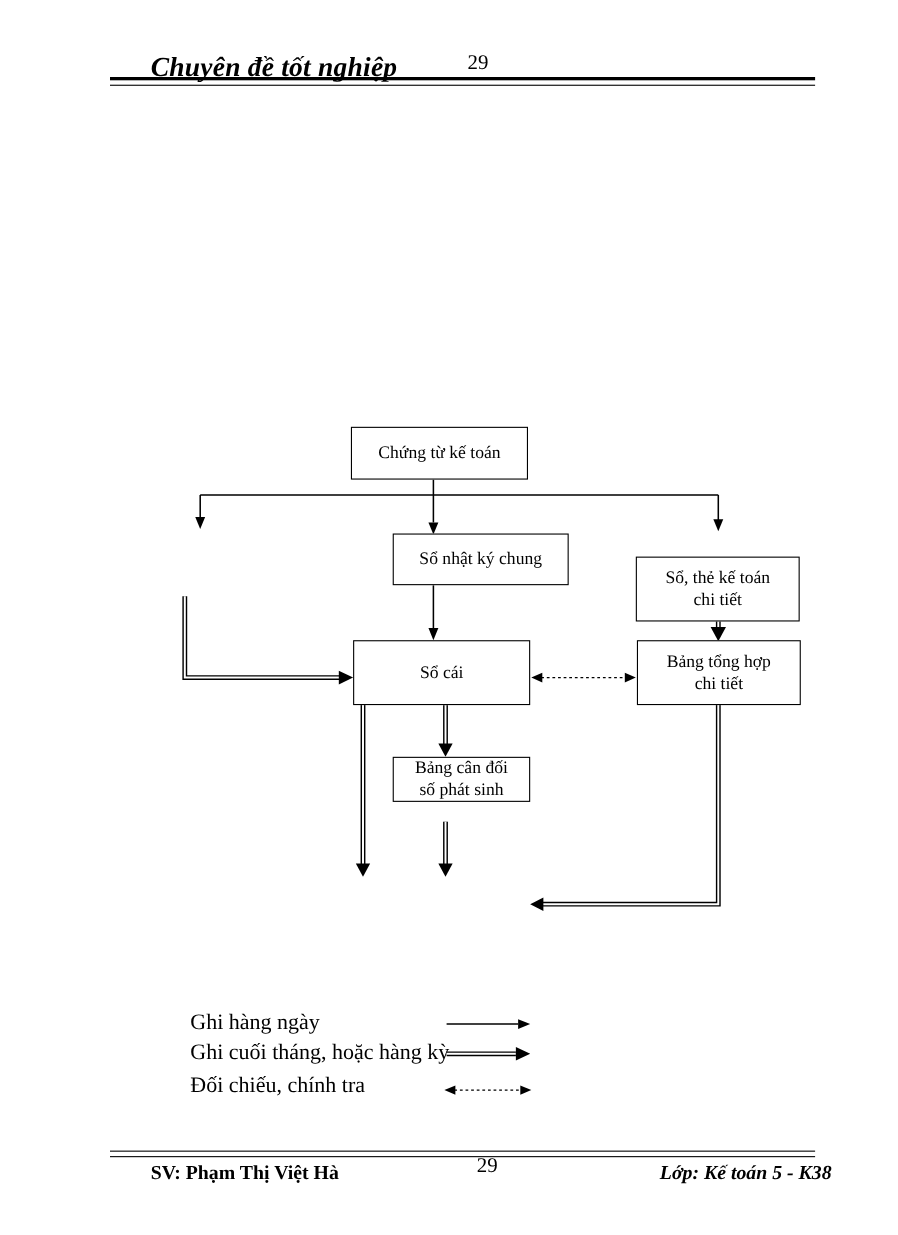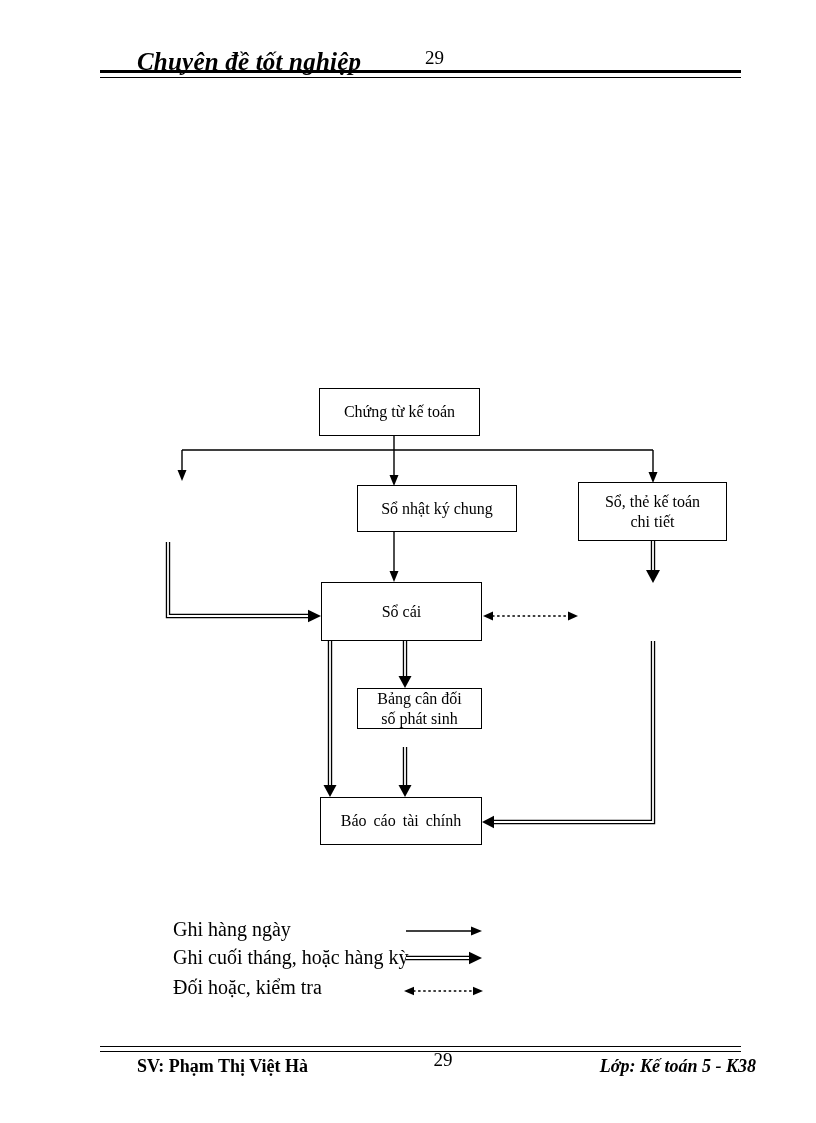--- a/index.html
+++ b/index.html
@@ -37,21 +37,21 @@
     background:#fff;
     display:flex; align-items:center; justify-content:center;
     text-align:center;
     font-size:16px; line-height:20px;
     padding:2px 17px;
     z-index:2;
   }
   .b-chungtu { left:319px; top:388px; width:161px; height:48px; }
   .b-dacbiet { left:122px; top:480px; width:125px; height:61px; }
   .b-nkchung { left:317px; top:485px; width:160px; height:47px;margin-left:40px; }
-  .b-sothe   { left:578px; top:482px; width:149px; height:59px; }
+  .b-sothe   { left:578px; top:506px; width:149px; height:59px; }
   .b-socai   { left:321px; top:582px; width:161px; height:59px; }
   .b-tonghop { left:579px; top:582px; width:149px; height:59px; }
   .b-candoi  { left:357px; top:688px; width:125px; height:41px; }
   .b-baocao  { left:320px; top:797px; width:162px; height:48px; word-spacing:3px; }
   
   svg.arrows { position:absolute; left:0; top:0; z-index:1; }
   .s1  { fill:none; stroke:#000; stroke-width:1.4; }
   .d-b { fill:none; stroke:#000; stroke-width:4.4; }
   .d-w { fill:none; stroke:#fff; stroke-width:1.8; }
   .dot { fill:none; stroke:#000; stroke-width:1.3; stroke-dasharray:2.5 2.6; }
@@ -149,30 +149,30 @@
   </div>
   <div class="box b-nkchung">
     <span>Sổ nhật ký chung</span>
   </div>
   <div class="box b-sothe">
     <span>Sổ, thẻ kế toán chi tiết</span>
   </div>
   <div class="box b-socai">
     <span>Sổ cái</span>
   </div>
+  <div class="box b-tonghop">
+    <span>Bảng tổng hợp chi tiết</span>
+  </div>
   <div class="box b-candoi">
     <span>Bảng cân đối số phát sinh</span>
-  </div>
-  <div class="box b-baocao">
-    <span>Báo cáo tài chính</span>
   </div>
 
   <div class="legend-label lg-1">Ghi hàng ngày</div>
   <div class="legend-label lg-2">Ghi cuối tháng, hoặc hàng kỳ</div>
-  <div class="legend-label lg-3">Đối hoặc, kiểm tra</div>
+  <div class="legend-label lg-3">Đối chiếu, chính tra</div>
 
   <div class="rule-thin" style="top:1046px; border-top-width:1.5px"></div>
   <div class="rule-thin" style="top:1051px; border-top-width:1.5px"></div>
   <div class="ftr-left">SV: Phạm Thị Việt Hà</div>
   <div class="ftr-num">29</div>
   <div class="ftr-right">Lớp: Kế toán 5 - K38</div>
 
 </div>
 
 </body></html>

